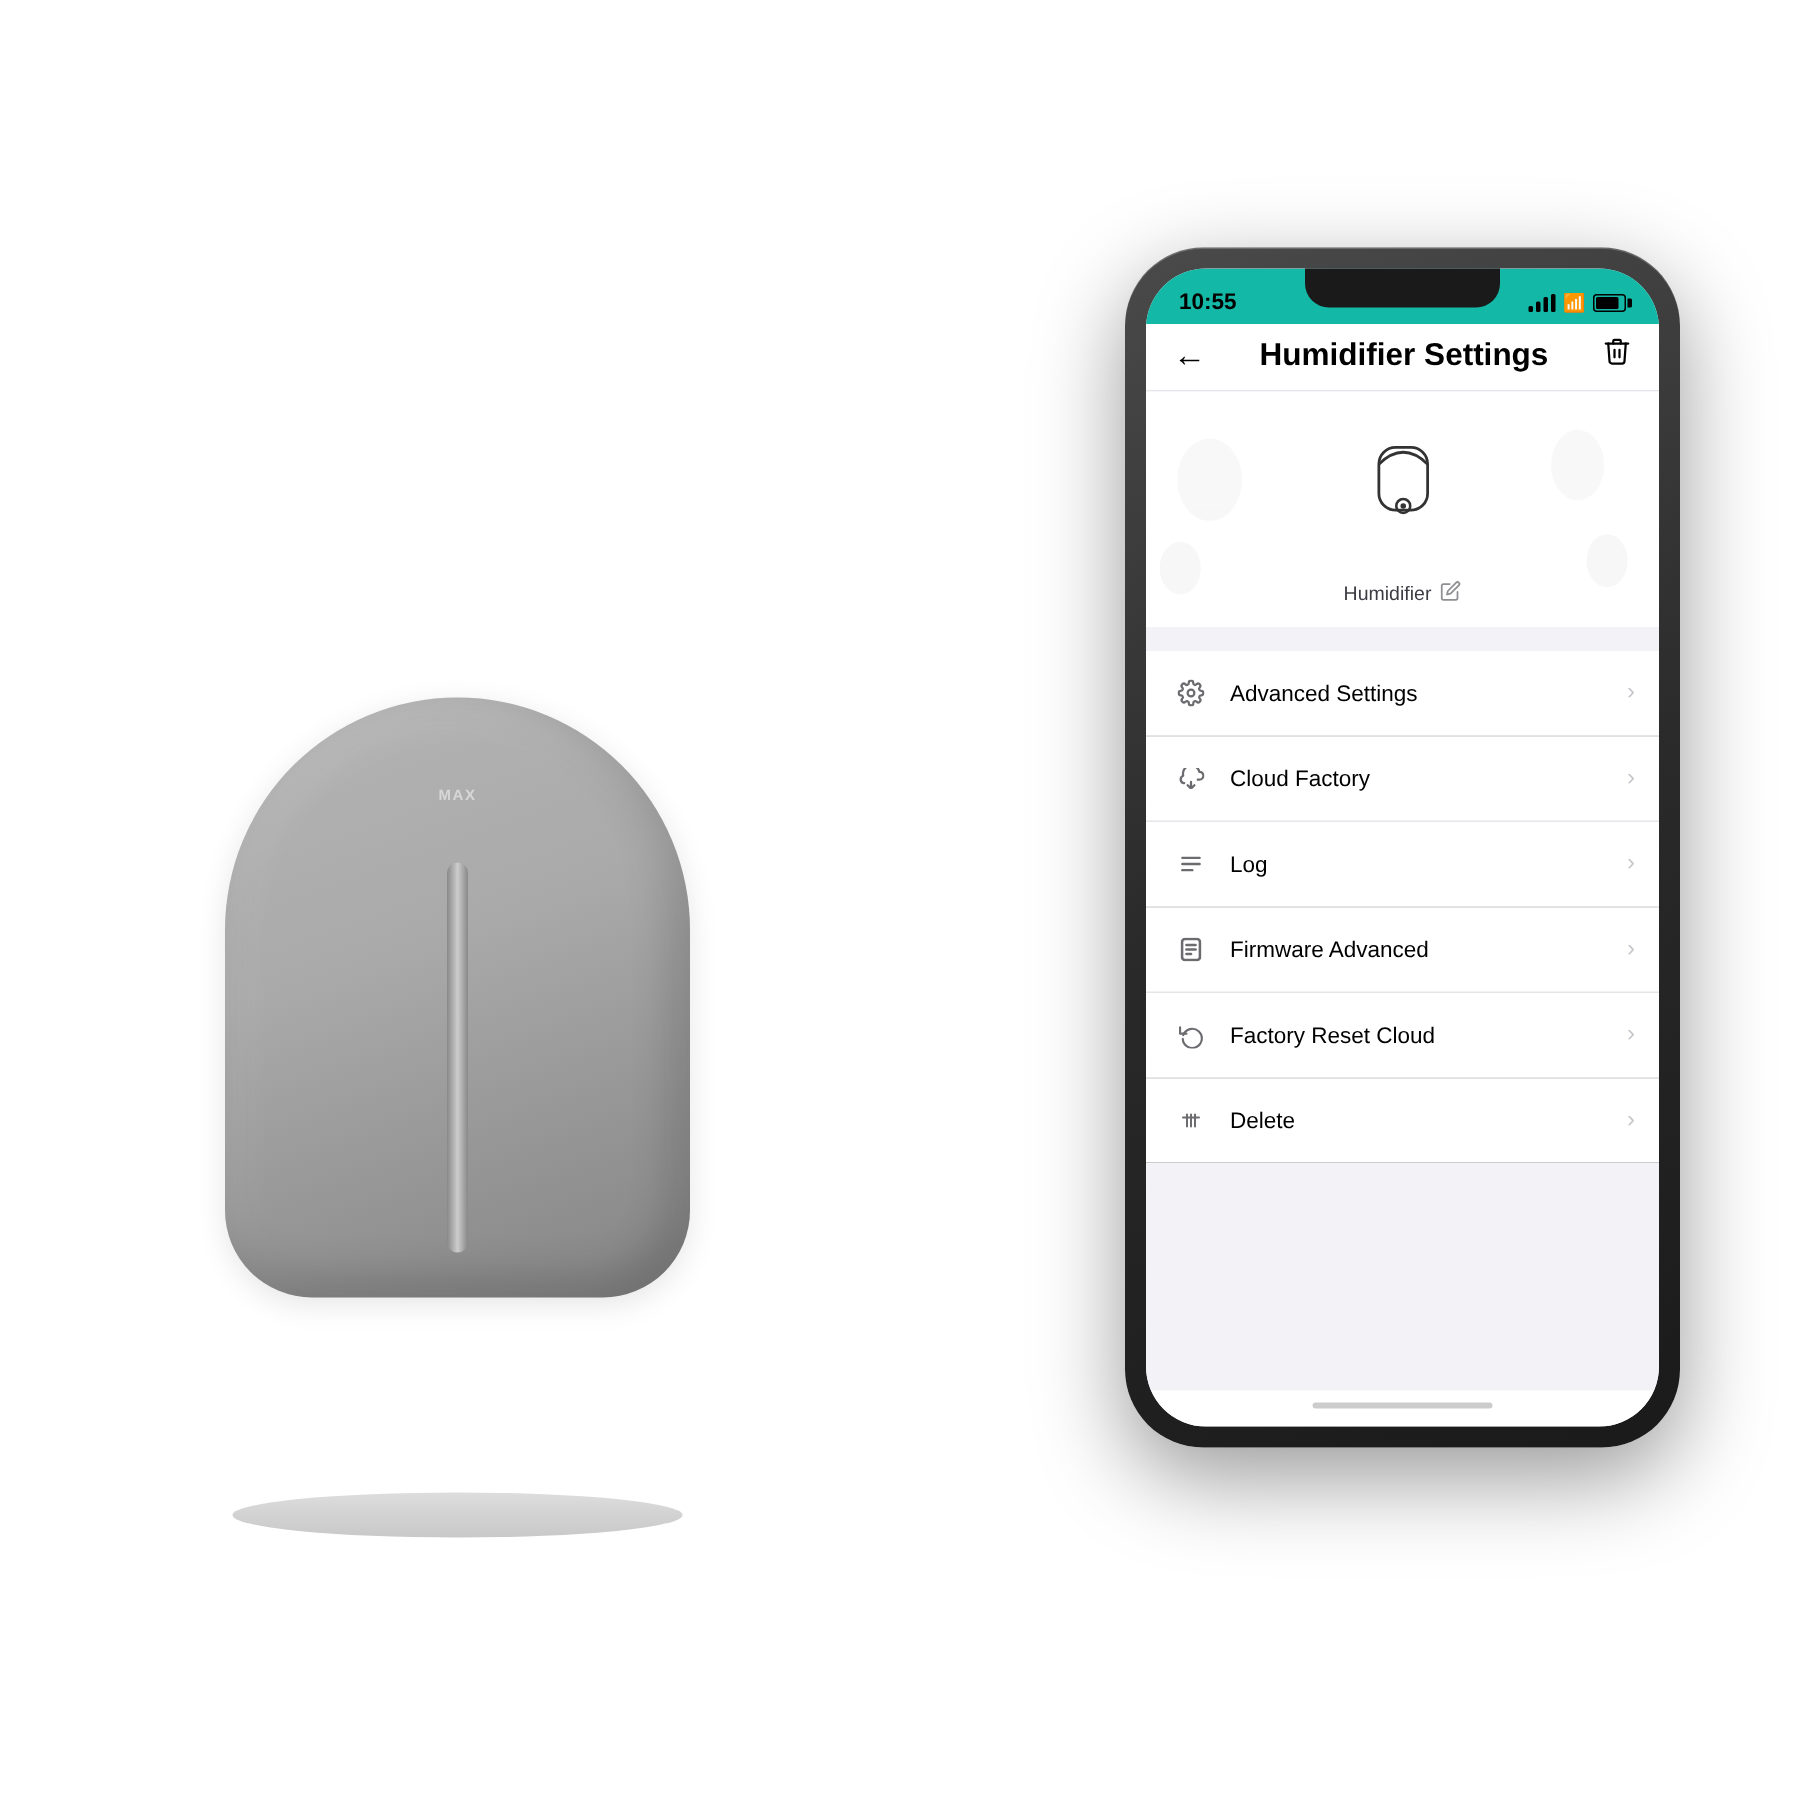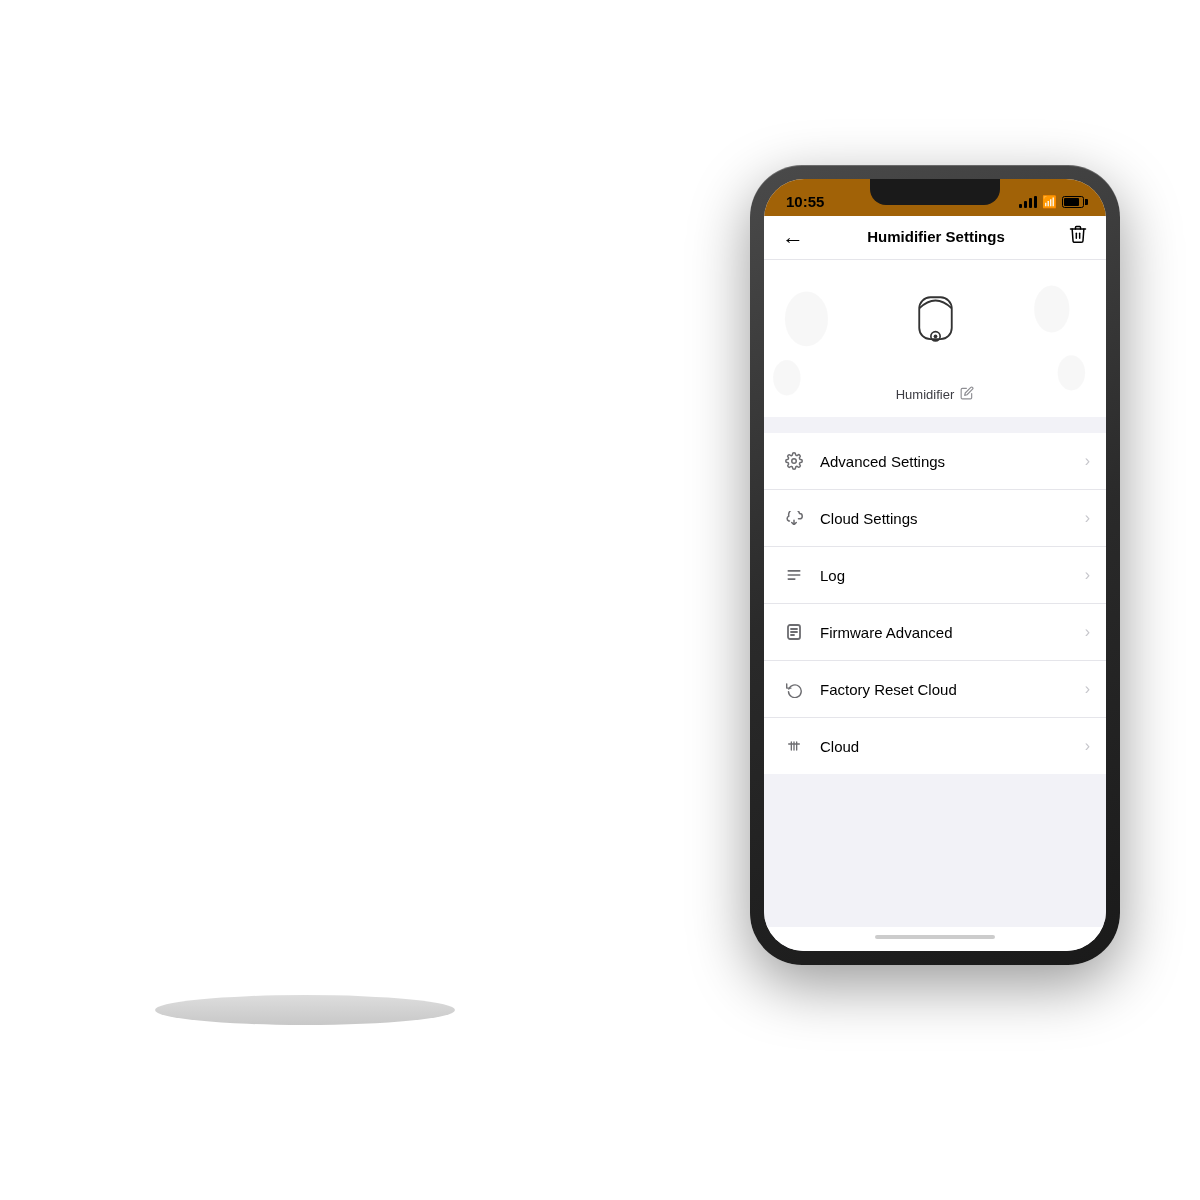--- a/index.html
+++ b/index.html
@@ -195,21 +195,21 @@
       border-radius: 0 0 16px 16px;
       z-index: 10;
     }
 
     
     .status-bar {
       display: flex;
       justify-content: space-between;
       align-items: center;
       padding: 14px 22px 6px;
-      background: #a16207;
+      background: #14b8a6;
     }
     .status-time {
       font-size: 15px;
       font-weight: 600;
       color: #000;
     }
     .status-icons {
       display: flex;
       align-items: center;
       gap: 5px;
@@ -264,21 +264,21 @@
       background: #fff;
       padding: 8px 18px 10px;
       border-bottom: 1px solid #e5e5ea;
     }
     .nav-back {
       font-size: 22px;
       color: #000;
       line-height: 1;
     }
     .nav-title {
-      font-size: 15px;
+      font-size: 21px;
       font-weight: 600;
       color: #000;
       text-align: right;
     }
     .nav-delete {
       font-size: 20px;
       color: #000;
     }
 
     
@@ -386,20 +386,24 @@
     }
   </style>
 </head>
 <body>
 
 <div class="scene">
 
   <div class="humidifier-wrap">
     <div class="humidifier">
 
+      <div class="hum-dome">
+        <div class="hum-max">MAX</div>
+        <div class="hum-stem"></div>
+      </div>
 
       <div class="hum-base-bottom"></div>
     </div>
   </div>
 
   <div class="phone-wrap">
     <div class="phone-outer">
       <div class="phone-notch"></div>
       <div class="phone-screen">
 
@@ -480,21 +484,21 @@
               <span class="item-chevron">›</span>
             </div>
 
             <div class="settings-item">
               <div class="item-icon">
                 <svg width="18" height="14" viewBox="0 0 24 18" fill="none" stroke="#6c6c70" stroke-width="2" stroke-linecap="round" stroke-linejoin="round">
                   <path d="M18 10h1.5a3.5 3.5 0 0 0 0-7h-.09A5.5 5.5 0 0 0 5.07 6.5 3.5 3.5 0 0 0 5 13H6"></path>
                   <path d="M12 12v6M9 15l3 3 3-3"></path>
                 </svg>
               </div>
-              <span class="item-label">Cloud Settings</span>
+              <span class="item-label">Cloud Factory</span>
               <span class="item-chevron">›</span>
             </div>
 
             <div class="settings-item">
               <div class="item-icon">
                 <svg width="16" height="18" viewBox="0 0 18 22" fill="none" stroke="#6c6c70" stroke-width="2" stroke-linecap="round">
                   <line x1="2" y1="6" x2="16" y2="6"></line>
                   <line x1="2" y1="11" x2="16" y2="11"></line>
                   <line x1="2" y1="16" x2="10" y2="16"></line>
                 </svg>
@@ -529,21 +533,21 @@
 
             <div class="settings-item">
               <div class="item-icon">
                 <svg width="16" height="16" viewBox="0 0 24 24" fill="none" stroke="#6c6c70" stroke-width="2" stroke-linecap="round" stroke-linejoin="round">
                   <line x1="8" y1="6" x2="8" y2="18"></line>
                   <line x1="12" y1="6" x2="12" y2="18"></line>
                   <line x1="16" y1="6" x2="16" y2="18"></line>
                   <line x1="4" y1="9" x2="20" y2="9"></line>
                 </svg>
               </div>
-              <span class="item-label">Cloud</span>
+              <span class="item-label">Delete</span>
               <span class="item-chevron">›</span>
             </div>
 
           </div>
         </div>
 
         <div class="home-indicator">
           <div class="home-bar"></div>
         </div>
 

